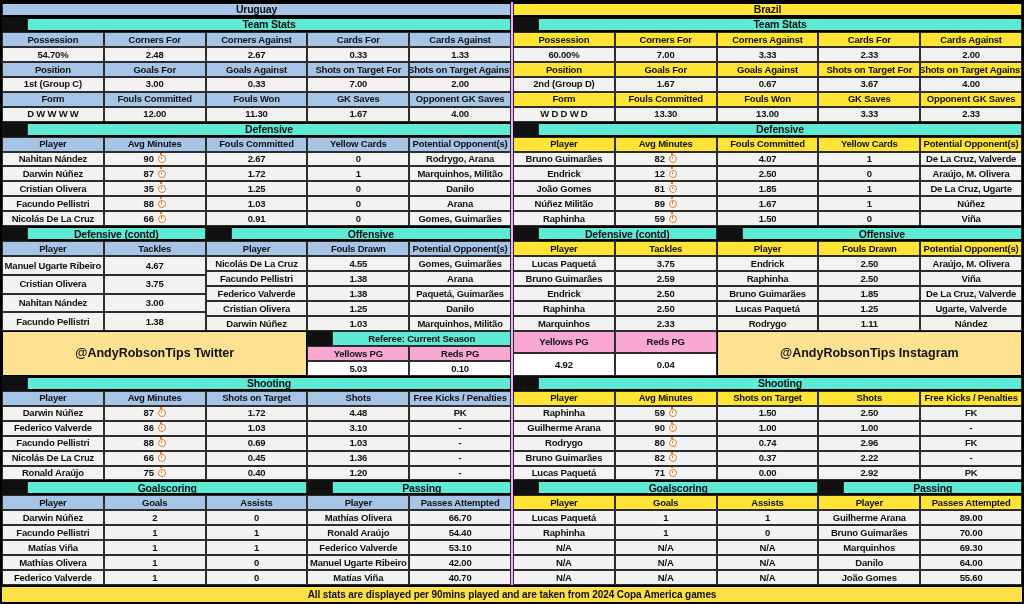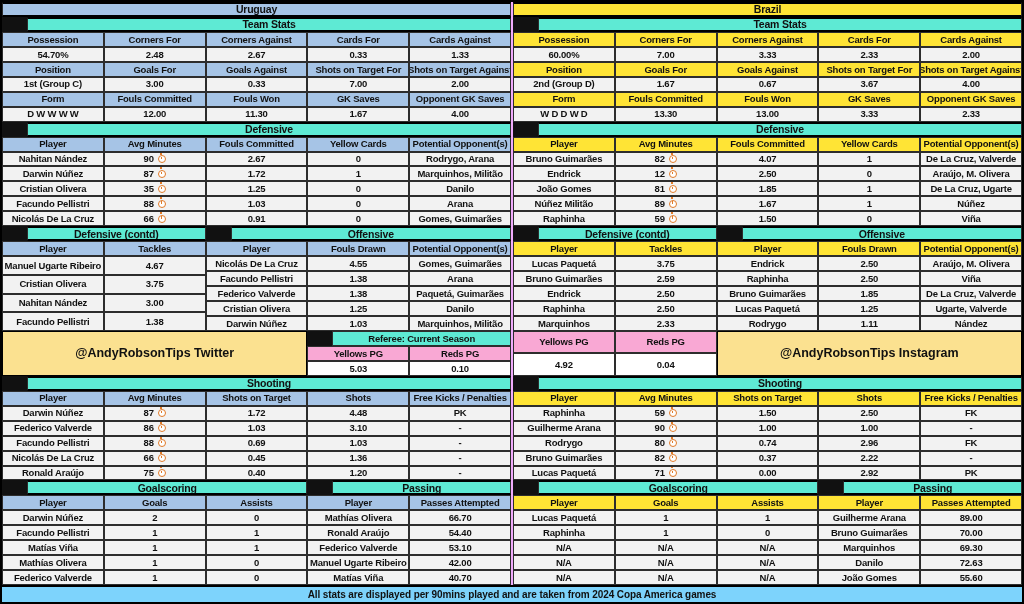--- a/index.html
+++ b/index.html
@@ -33,21 +33,21 @@
   .t-blue{background:#A6C4E6;}
   .t-yellow{background:#FFE435;}
   .t-gray{background:#5eead4;margin-left:25px;}
   .hb{background:#A6C4E6;}
   .hy{background:#FFE435;}
   .hg{background:#f9a8d4;}
   .w{background:#FFFFFF;}
   .banner{background:#FBE190;font-size:12.5px;letter-spacing:0;border:1px solid #000;}
   .footer-band{
     flex:1;display:flex;align-items:center;justify-content:center;
-    background:#7dd3fc;border-top:2px solid #000;
+    background:#fde047;border-top:2px solid #000;
     font-size:10px;letter-spacing:-0.1px;
   }
   .clock{
     width:8px;height:8px;flex:0 0 8px;
     border:1.5px solid #E07B2A;border-radius:50%;
     margin-left:4px;position:relative;display:inline-block;background:#fff;
   }
   .clock::before{content:'';position:absolute;top:-3.5px;left:1.2px;width:2.4px;height:2px;background:#E07B2A;}
   .clock::after{content:'';position:absolute;left:2.1px;top:0.6px;width:1.4px;height:2.4px;background:#E07B2A;}
 </style>
@@ -1331,21 +1331,21 @@
                 </div>
                 <div class="c d">
                   <span>69.30</span>
                 </div>
               </div>
               <div class="band">
                 <div class="c d">
                   <span>Danilo</span>
                 </div>
                 <div class="c d">
-                  <span>72.63</span>
+                  <span>64.00</span>
                 </div>
               </div>
               <div class="band">
                 <div class="c d">
                   <span>João Gomes</span>
                 </div>
                 <div class="c d">
                   <span>55.60</span>
                 </div>
               </div>

